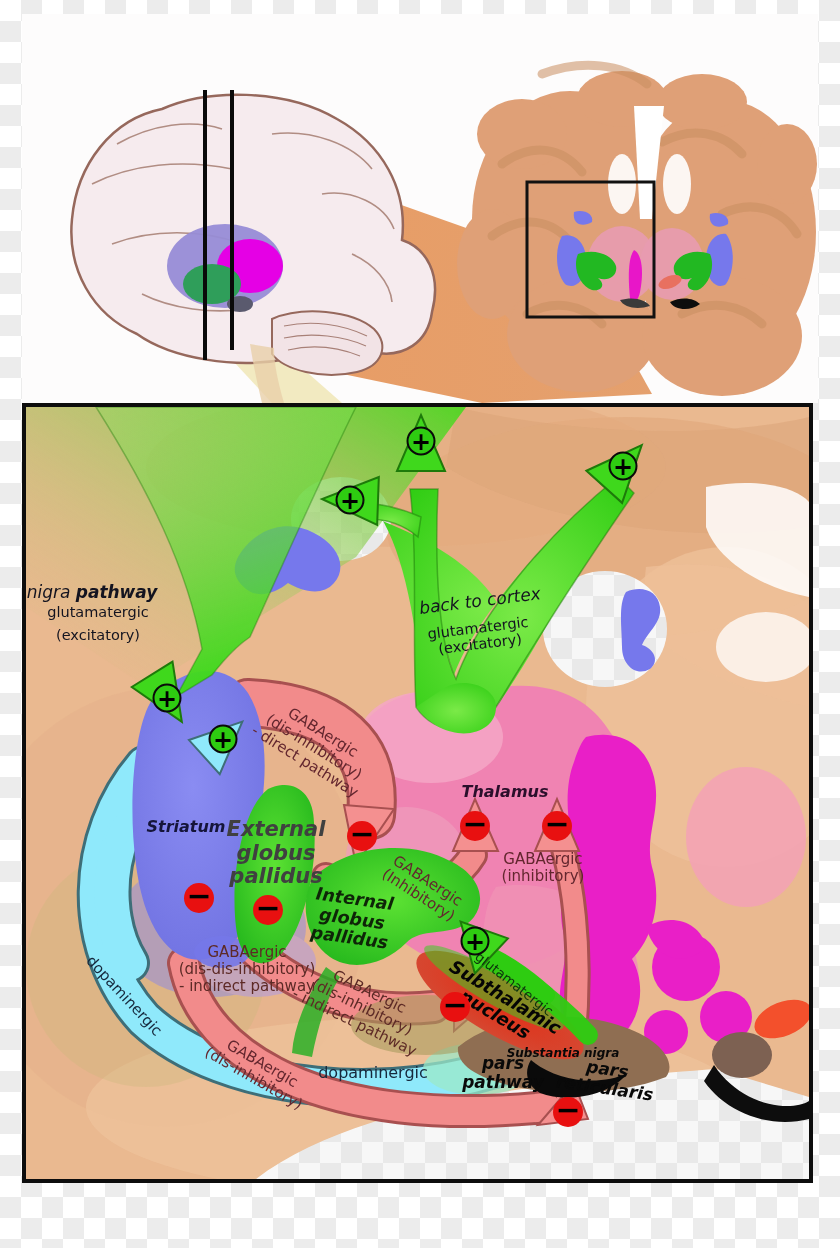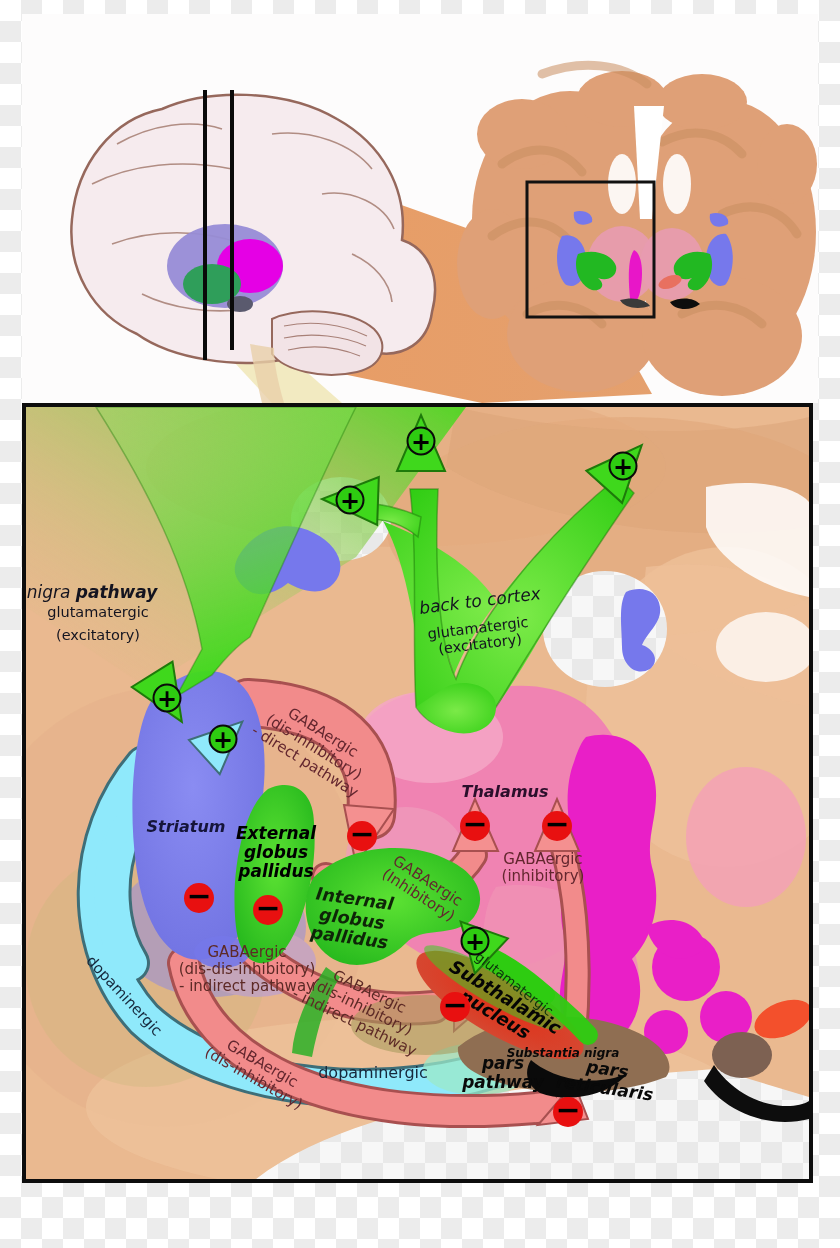--- a/index.html
+++ b/index.html
@@ -313,21 +313,21 @@
 <div class="lbl" style="left:454px;top:237px;font-size:14.5px;--r:-7deg;">(excitatory)</div>
 
 <div class="lbl maroon" style="left:288px;top:340px;font-size:15px;--r:32deg;">
   <div>GABAergic</div>
   <div>(dis-inhibitory)</div>
   <div>- direct pathway</div>
 </div>
 
 <div class="lbl i b" style="left:160px;top:420px;font-size:16px;color:#15153a;">Striatum</div>
 
-<div class="lbl i b" style="left:250px;top:446px;font-size:17px;color:#000000;">
+<div class="lbl i b" style="left:250px;top:446px;font-size:21px;color:#404040;">
   <div>External</div>
   <div>globus</div>
   <div>pallidus</div>
 </div>
 
 <div class="lbl i b" style="left:479px;top:385px;font-size:16px;color:#2b0f2b;">Thalamus</div>
 
 <div class="lbl maroon" style="left:517px;top:461px;font-size:15px;">
   <div>GABAergic</div>
   <div>(inhibitory)</div>

